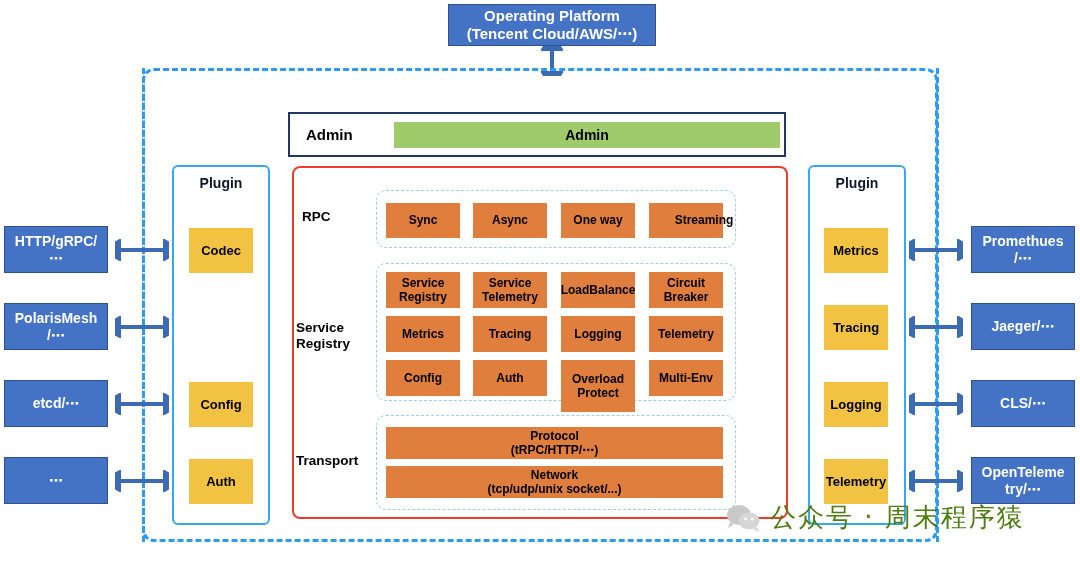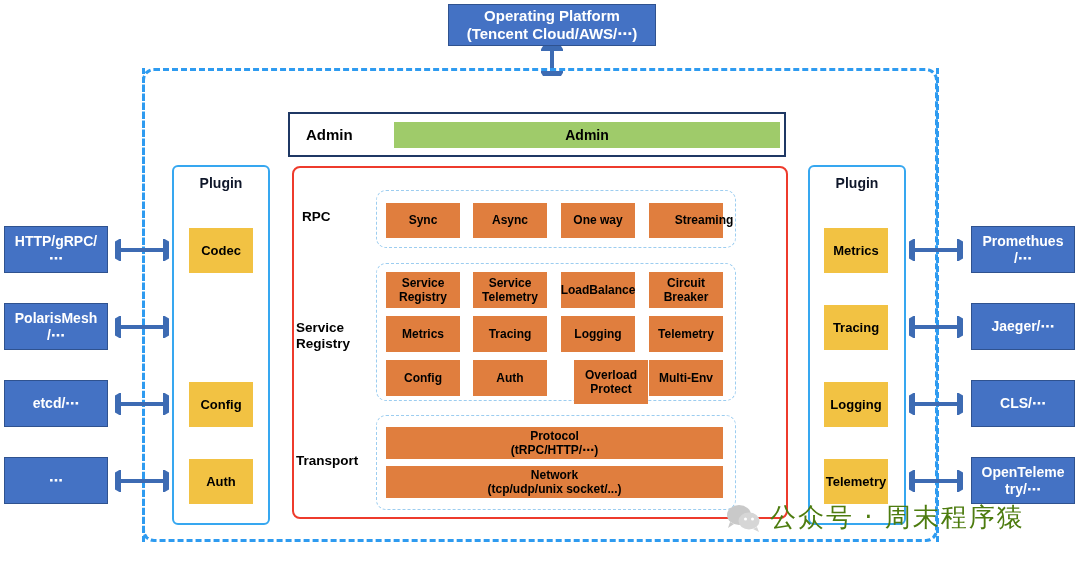--- a/index.html
+++ b/index.html
@@ -378,21 +378,21 @@
   <div class="box orange-box" style="left:649px; top:316px; width:74px; height:36px;">
     <span>Telemetry</span>
   </div>
 
   <div class="box orange-box" style="left:386px; top:360px; width:74px; height:36px;">
     <span>Config</span>
   </div>
   <div class="box orange-box" style="left:473px; top:360px; width:74px; height:36px;">
     <span>Auth</span>
   </div>
-  <div class="box orange-box" style="left:561px; top:360px; width:74px; height:44px; flex-direction:column;margin-left:13px;">
+  <div class="box orange-box" style="left:561px; top:360px; width:74px; height:52px; flex-direction:column;">
     <span>Overload</span>
     <span>Protect</span>
   </div>
   <div class="box orange-box" style="left:649px; top:360px; width:74px; height:36px;">
     <span>Multi-Env</span>
   </div>
 
   <div class="group-label" style="left:296px; top:453px; width:86px;">Transport</div>
   <div class="group-panel" style="left:376px; top:415px; width:360px; height:95px;"></div>
   <div class="box orange-box" style="left:386px; top:427px; width:337px; height:32px; flex-direction:column;">

